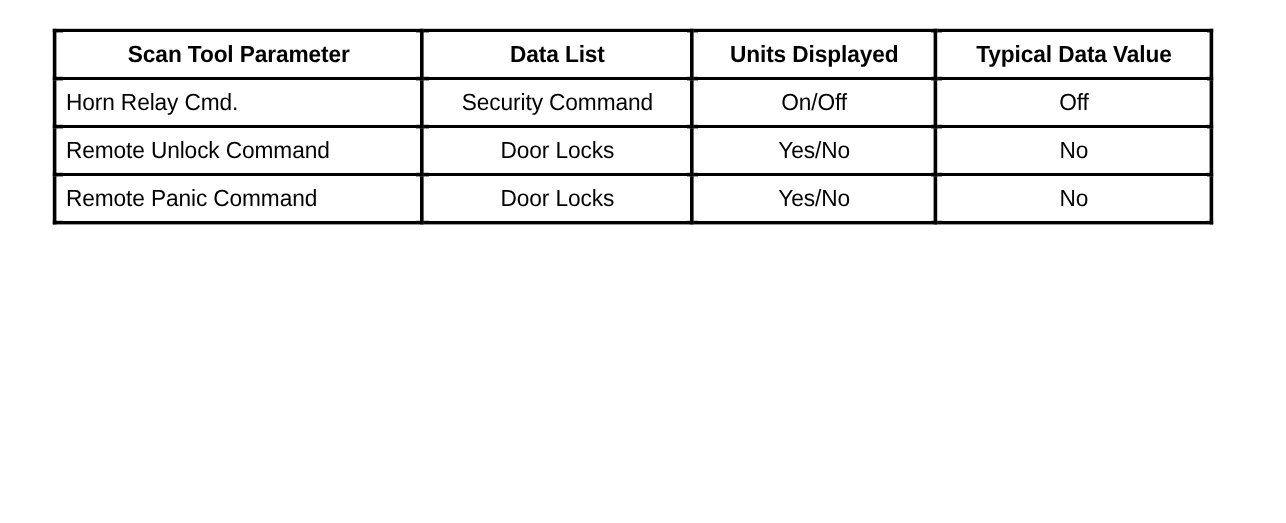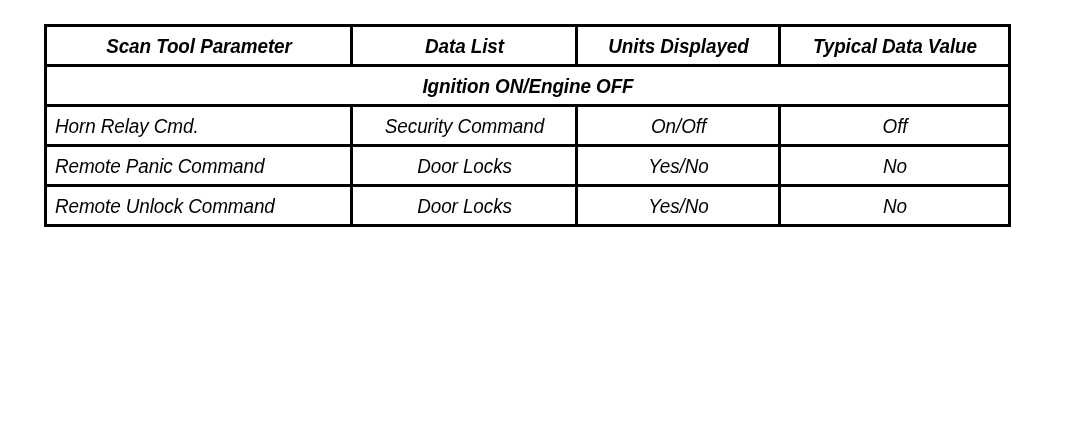--- a/index.html
+++ b/index.html
@@ -11,21 +11,20 @@
     width: 1072px;
     height: 436px;
     font-family: "Liberation Sans", "DejaVu Sans", sans-serif;
     overflow: hidden;
   }
   .page {
     position: relative;
     width: 1072px;
     height: 436px;
     background: #ffffff;
-    font-style: italic;
   }
   .table-wrap {
     position: absolute;
     left: 44px;
     top: 24px;
     width: 964px;
   }
   table.scan-table {
     border-collapse: collapse;
     table-layout: fixed;
@@ -94,36 +93,33 @@
         <col class="c4">
       </colgroup>
       <tbody>
         <tr>
           <td class="hdr">Scan Tool Parameter</td>
           <td class="hdr">Data List</td>
           <td class="hdr">Units Displayed</td>
           <td class="hdr">Typical Data Value</td>
         </tr>
         <tr>
-          <td class="section" colspan="4">Ignition ON/Engine OFF</td>
-        </tr>
-        <tr>
           <td class="param">Horn Relay Cmd.</td>
           <td class="ctr">Security Command</td>
           <td class="ctr">On/Off</td>
           <td class="ctr">Off</td>
         </tr>
         <tr>
-          <td class="param">Remote Panic Command</td>
+          <td class="param">Remote Unlock Command</td>
           <td class="ctr">Door Locks</td>
           <td class="ctr">Yes/No</td>
           <td class="ctr">No</td>
         </tr>
         <tr>
-          <td class="param">Remote Unlock Command</td>
+          <td class="param">Remote Panic Command</td>
           <td class="ctr">Door Locks</td>
           <td class="ctr">Yes/No</td>
           <td class="ctr">No</td>
         </tr>
       </tbody>
     </table>
   </div>
 </div>
 
 </body></html>

